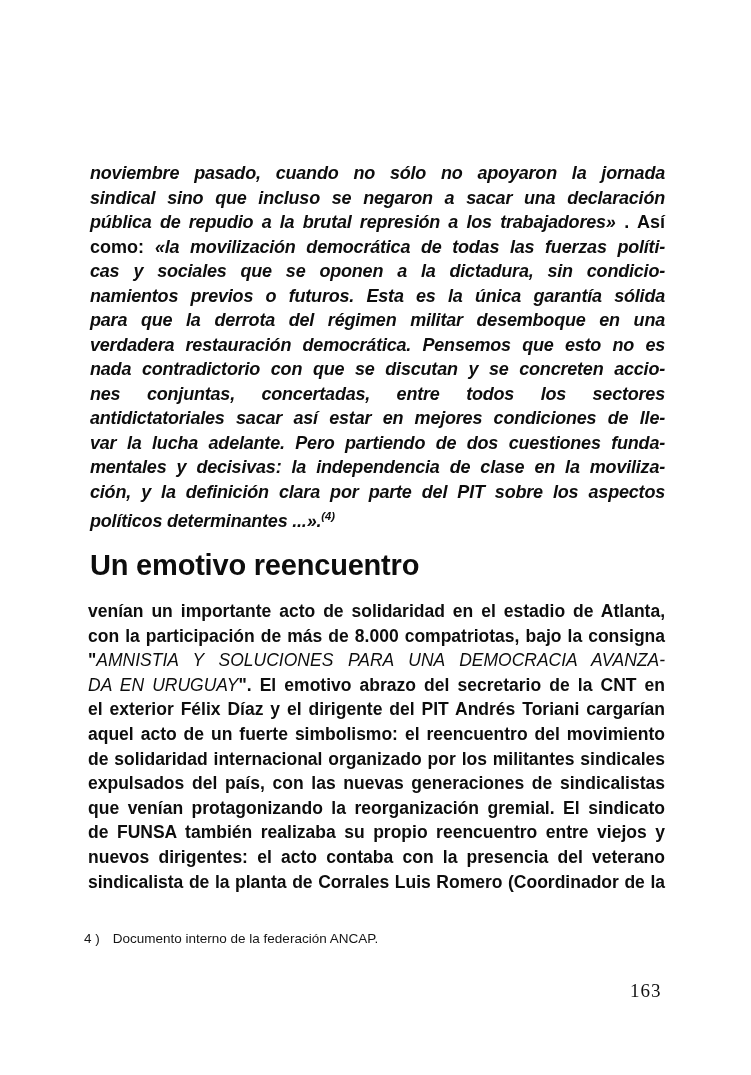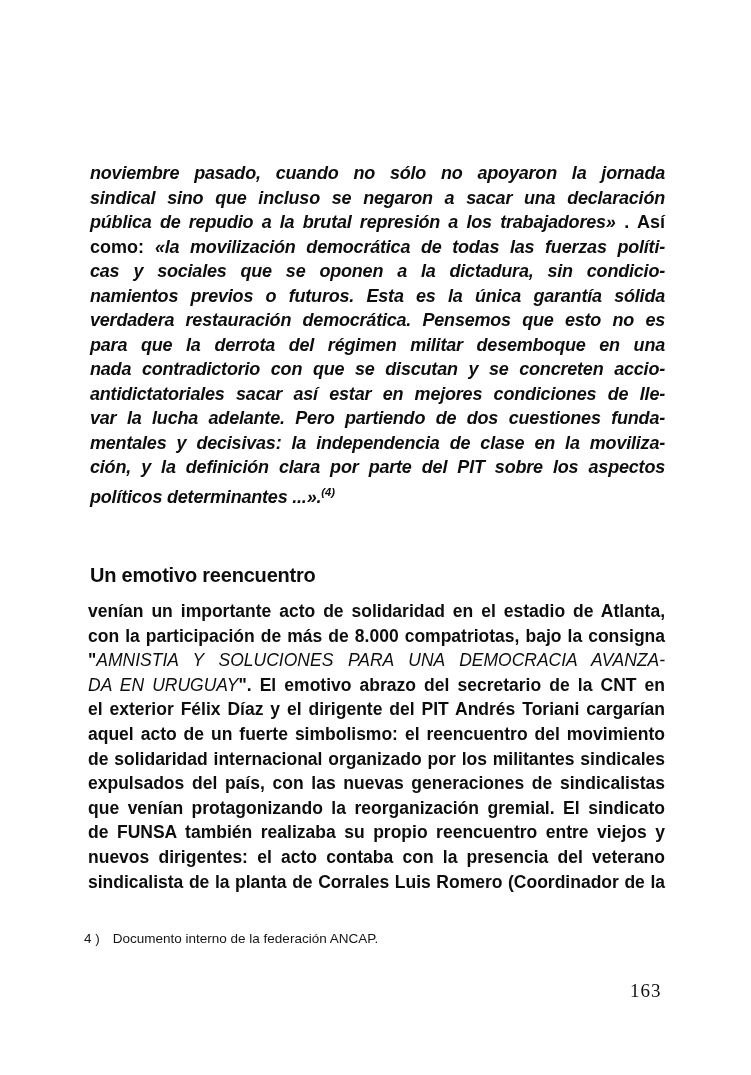--- a/index.html
+++ b/index.html
@@ -43,24 +43,24 @@
     font-style: normal;
   }
   .s-sup {
     vertical-align: super;
     font-size: 0.62em;
     font-weight: 700;
     font-style: italic;
   }
   .heading {
     position: absolute;
-    top: 564px;
+    top: 549px;
     left: 90px;
     margin: 0;
-    font-size: 20px;
+    font-size: 29px;
     font-weight: 700;
     letter-spacing: -0.2px;
   }
   .bodytext {
     position: absolute;
     top: 599px;
     left: 88px;
     width: 577px;
     font-size: 17.5px;
     line-height: 24.6px;
@@ -92,23 +92,24 @@
 
 <div class="page">
 
   <div class="para quote">
       <div class="line j"><span class="s-bi">noviembre pasado, cuando no sólo no apoyaron la jornada</span></div>
       <div class="line j"><span class="s-bi">sindical sino que incluso se negaron a sacar una declaración</span></div>
       <div class="line j"><span class="s-bi">pública de repudio a la brutal represión a los trabajadores»</span><span class="s-r"> . Así</span></div>
       <div class="line j"><span class="s-r">como: </span><span class="s-bi">«la movilización democrática de todas las fuerzas políti-</span></div>
       <div class="line j"><span class="s-bi">cas y sociales que se oponen a la dictadura, sin condicio-</span></div>
       <div class="line j"><span class="s-bi">namientos previos o futuros. Esta es la única garantía sólida</span></div>
+      <div class="line j"><span class="s-bi">para que la derrota del régimen militar desemboque en una</span></div>
       <div class="line j"><span class="s-bi">verdadera restauración democrática. Pensemos que esto no es</span></div>
-      <div class="line j"><span class="s-bi">para que la derrota del régimen militar desemboque en una</span></div>
       <div class="line j"><span class="s-bi">nada contradictorio con que se discutan y se concreten accio-</span></div>
+      <div class="line j"><span class="s-bi">nes conjuntas, concertadas, entre todos los sectores</span></div>
       <div class="line j"><span class="s-bi">antidictatoriales sacar así estar en mejores condiciones de lle-</span></div>
       <div class="line j"><span class="s-bi">var la lucha adelante. Pero partiendo de dos cuestiones funda-</span></div>
       <div class="line j"><span class="s-bi">mentales y decisivas: la independencia de clase en la moviliza-</span></div>
       <div class="line j"><span class="s-bi">ción, y la definición clara por parte del PIT sobre los aspectos</span></div>
       <div class="line"><span class="s-bi">políticos determinantes ...».</span><span class="s-sup">(4)</span></div>
     </div>
 
   <h2 class="heading">Un emotivo reencuentro</h2>
 
   <div class="para bodytext">

